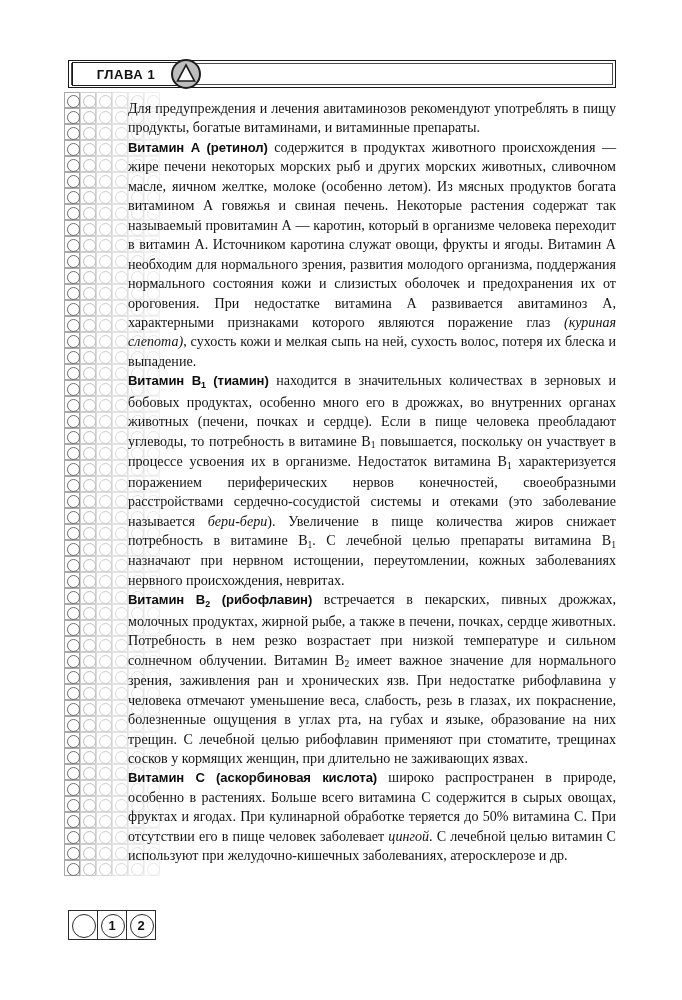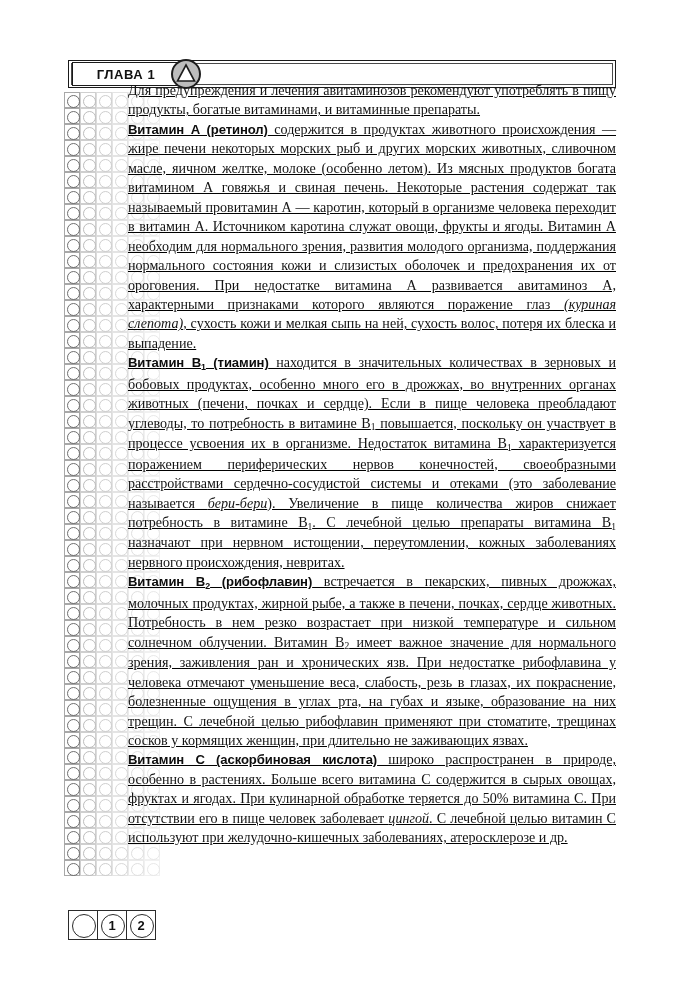--- a/index.html
+++ b/index.html
@@ -116,24 +116,23 @@
     height: 11px;
     border-radius: 50%;
     border: 1.4px solid;
     display: block;
   }
 
   
   .content {
     position: absolute;
     left: 128px;
-    top: 81px;
+    top: 99px;
     width: 488px;
     z-index: 4;
-    text-decoration: underline;
   }
   .para {
     margin: 0;
     font-family: "Liberation Serif", serif;
     font-size: 14.1px;
     line-height: 19.45px;
     color: #131313;
     text-align: justify;
     text-justify: inter-word;
     hyphens: manual;

